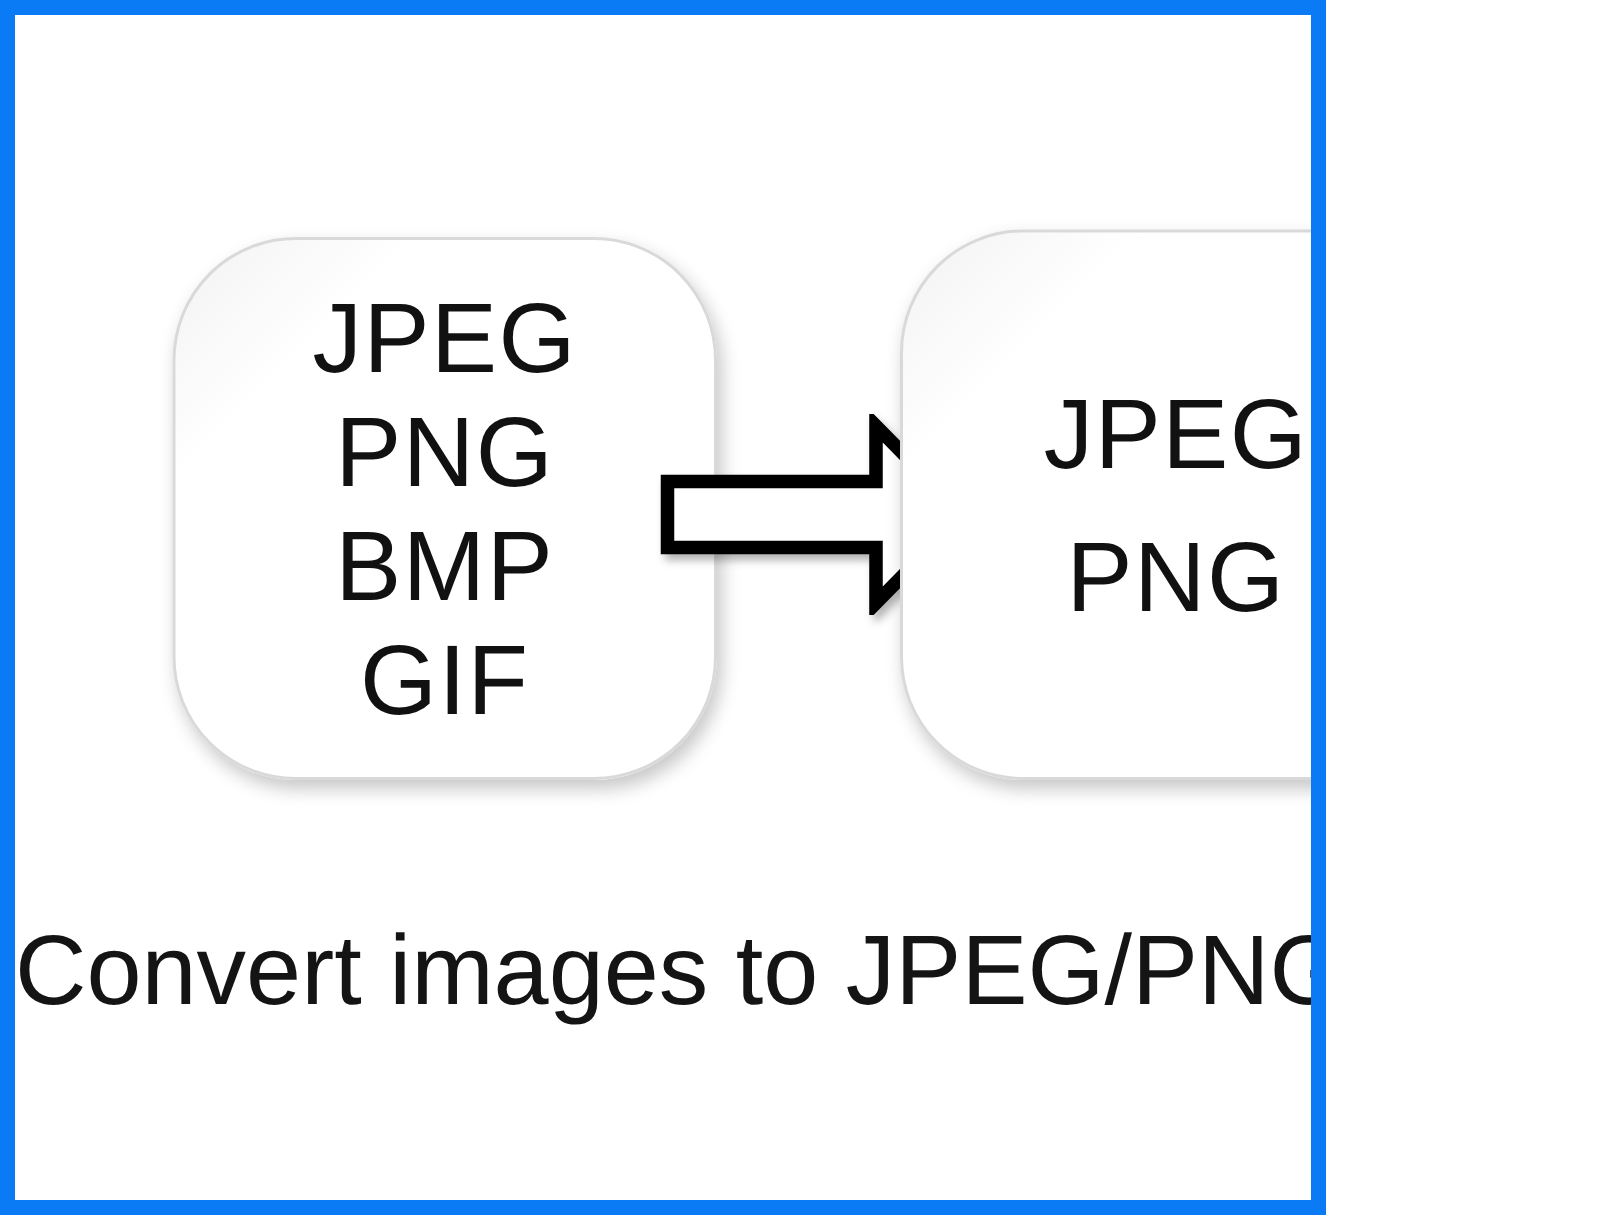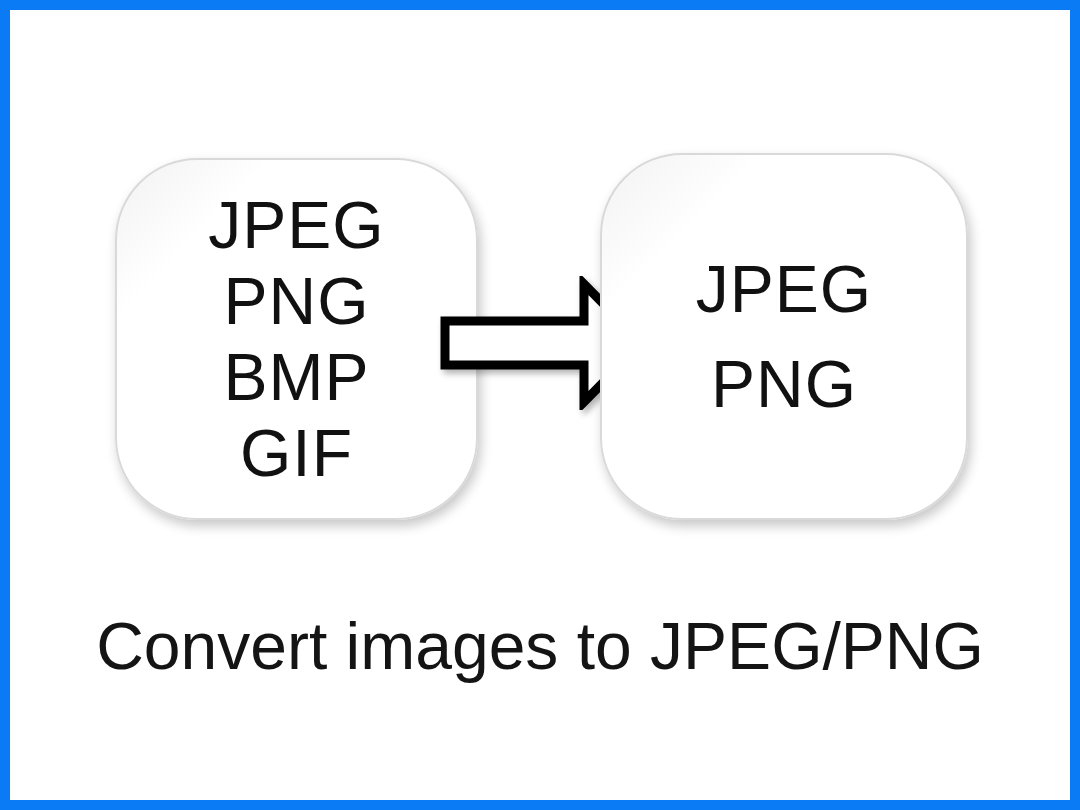--- a/index.html
+++ b/index.html
@@ -2,21 +2,21 @@
 <html><head>
 <meta charset="utf-8">
 <style>
   html, body {
     margin: 0;
     padding: 0;
     background: #ffffff;
   }
   .canvas {
     position: relative;
-    width: 1080px;
+    width: 884px;
     height: 810px;
     box-sizing: border-box;
     border: 10px solid #0a7af5;
     background: #ffffff;
     font-family: "Liberation Sans", sans-serif;
     overflow: hidden;
   }
   .card {
     position: absolute;
     box-sizing: border-box;

